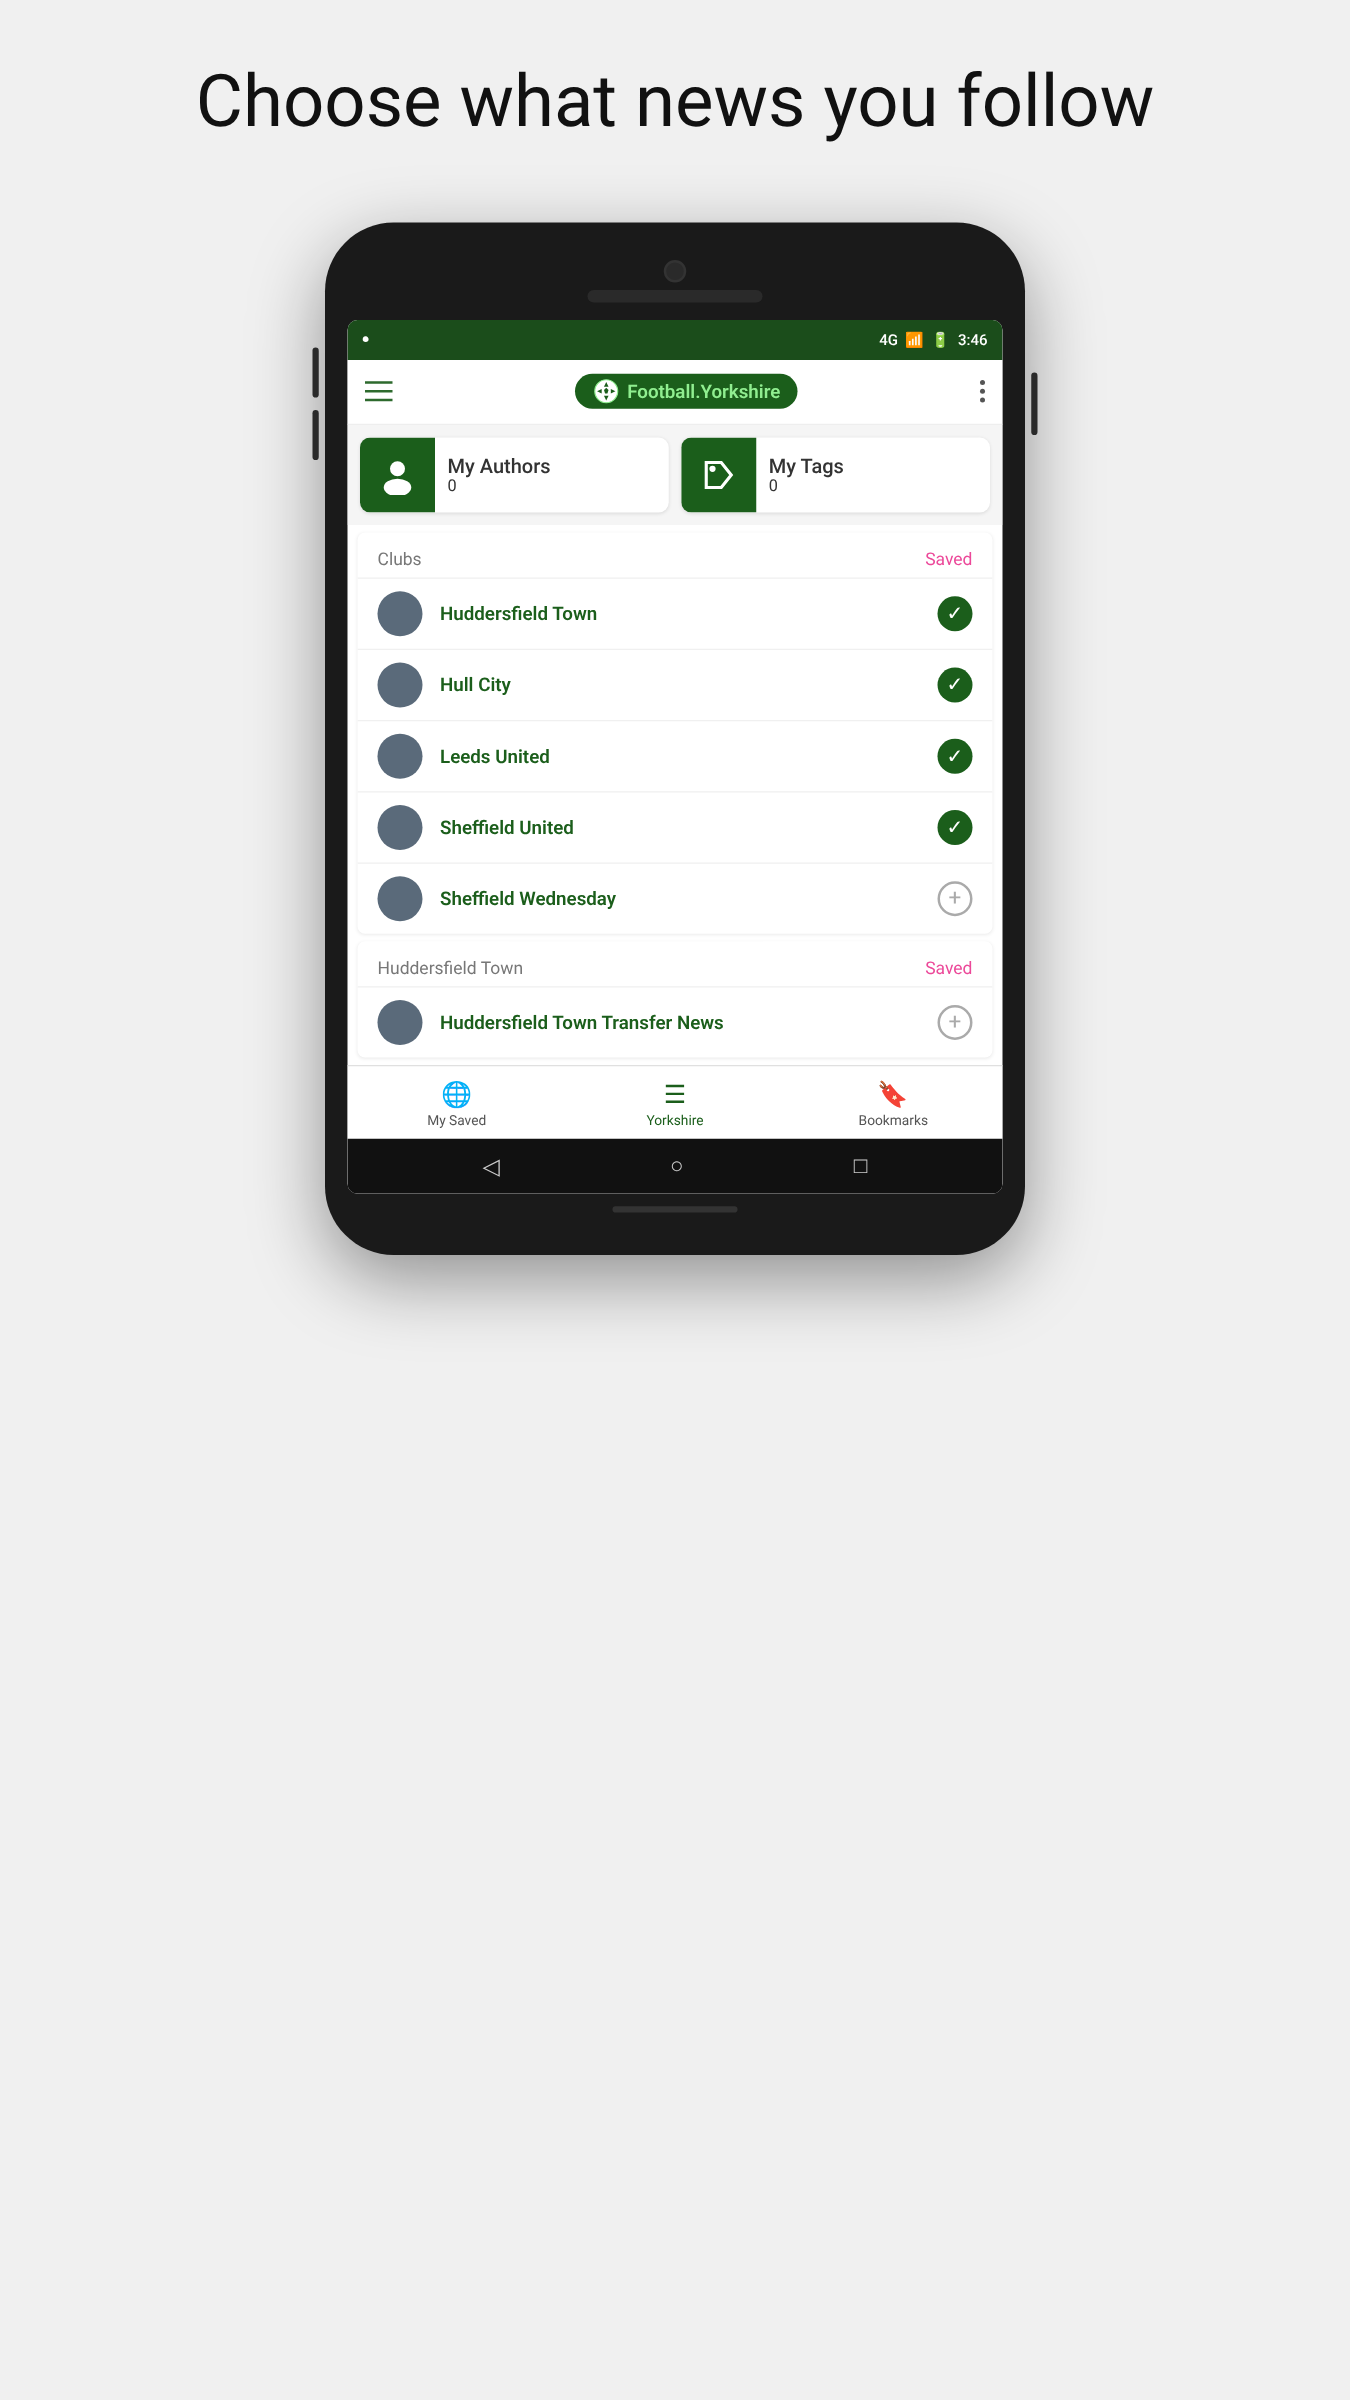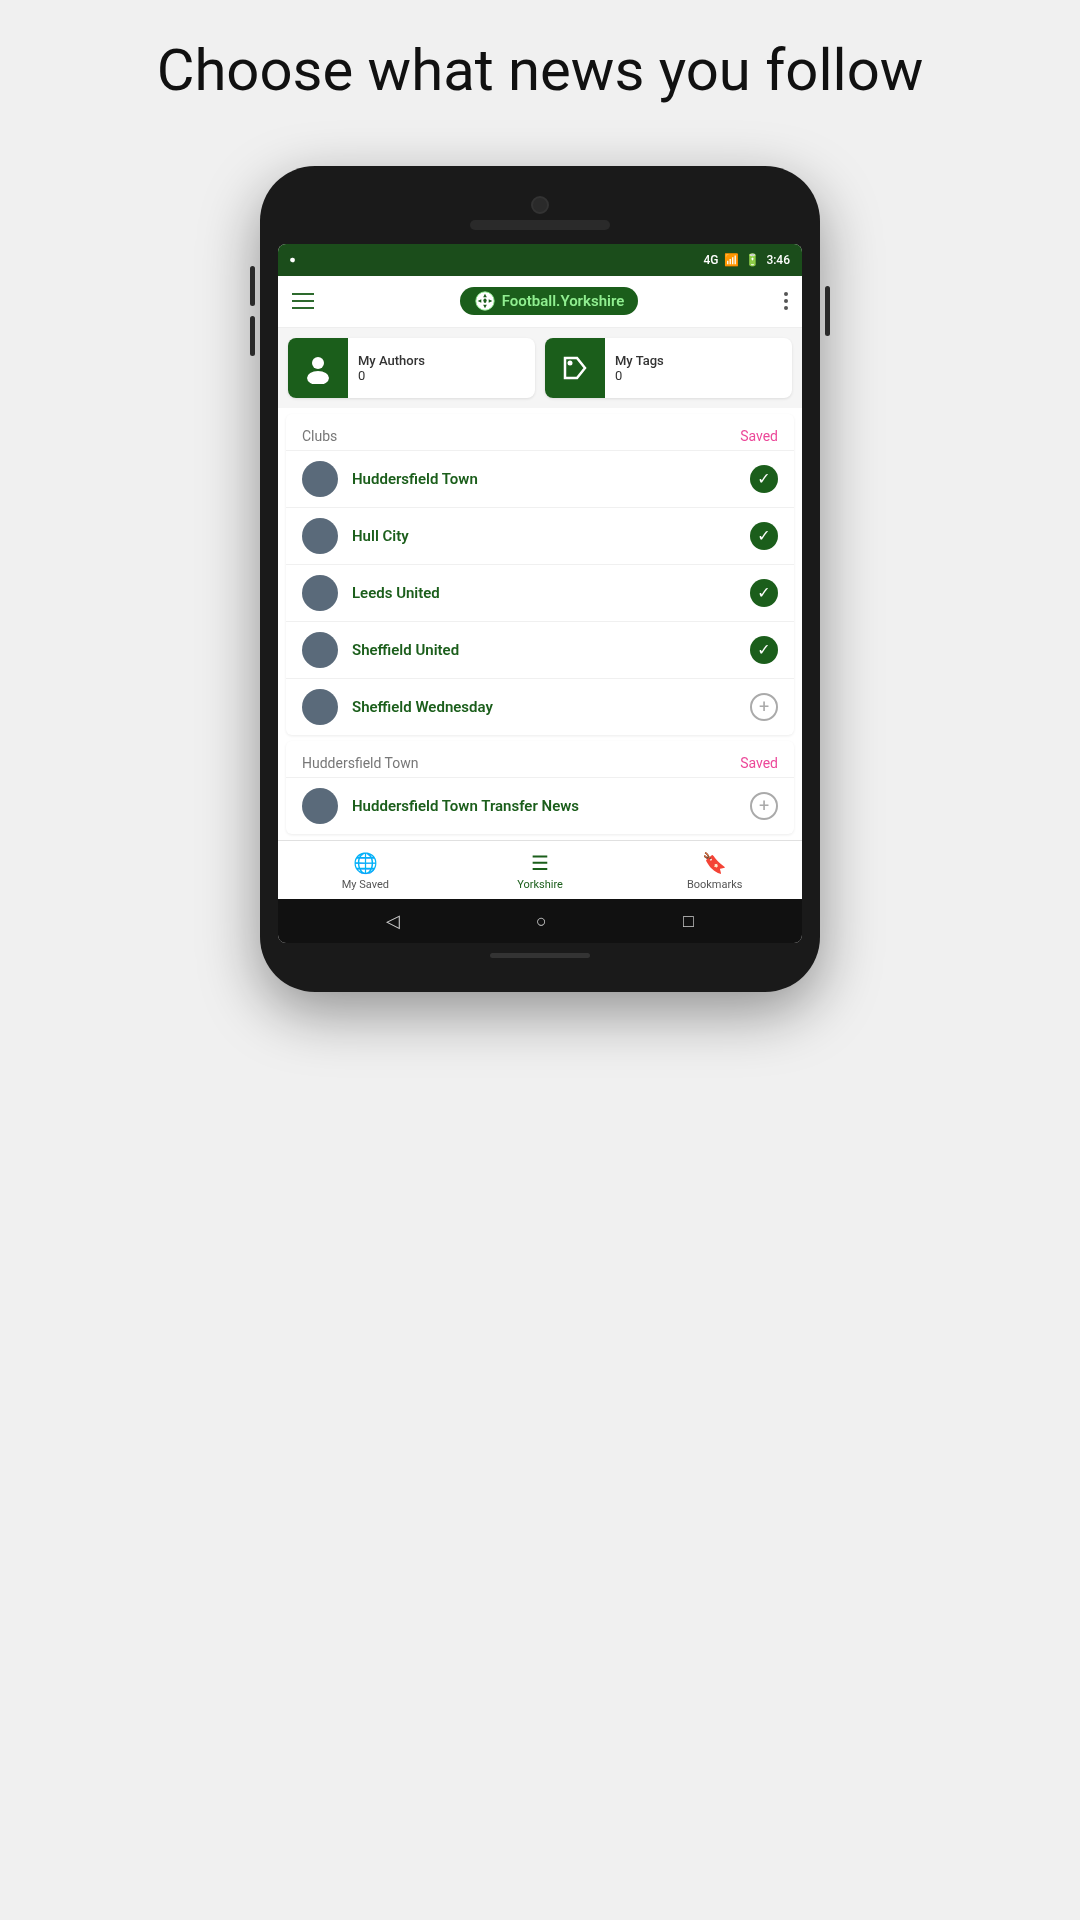--- a/index.html
+++ b/index.html
@@ -11,21 +11,21 @@
       align-items: center;
       min-height: 1920px;
       width: 1080px;
     }
 
     .page-heading {
       font-size: 58px;
       font-weight: 400;
       color: #111;
       text-align: center;
-      margin-top: 36px;
+      margin-top: 48px;
       margin-bottom: 60px;
       padding: 0 40px;
       line-height: 1.2;
     }
 
     .phone-outer {
       width: 560px;
       background: #1a1a1a;
       border-radius: 55px;
       padding: 30px 18px;
@@ -153,21 +153,21 @@
       width: 60px;
       height: 60px;
       display: flex;
       align-items: center;
       justify-content: center;
       flex-shrink: 0;
     }
 
     .tab-info { padding: 6px 0; }
     .tab-label {
-      font-size: 13px;
+      font-size: 16px;
       color: #333;
       font-weight: 500;
     }
     .tab-count {
       font-size: 13px;
       color: #333;
     }
 
     
     .section-card {

